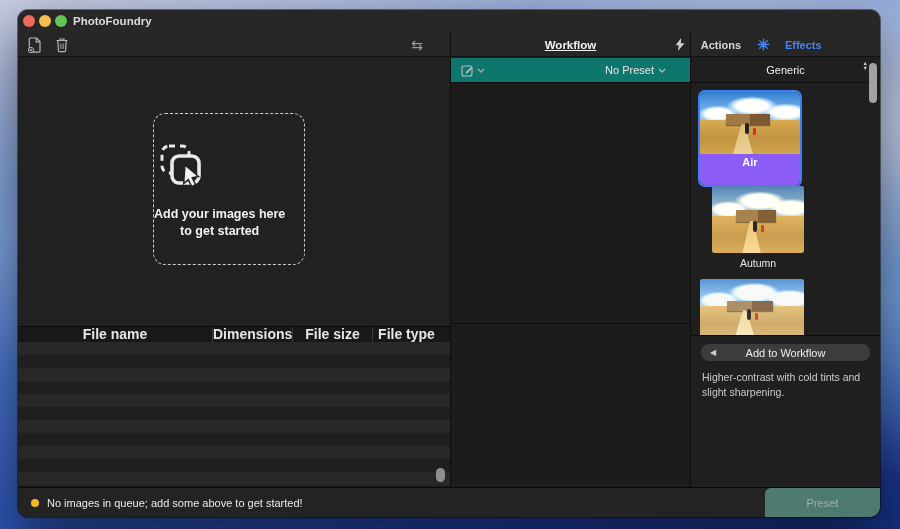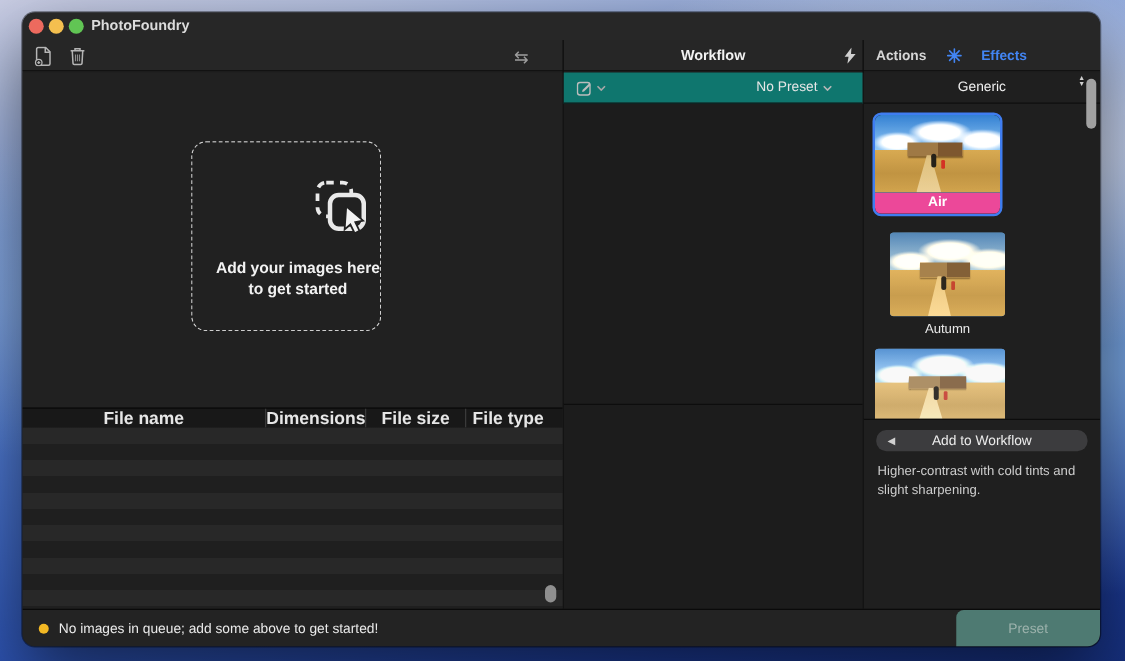--- a/index.html
+++ b/index.html
@@ -26,33 +26,33 @@
   .tl.green { left:37px; background:#61c554; }
   .win-title { position:absolute; left:55px; top:0; line-height:23px; font-size:11.5px; font-weight:bold; color:#dcdcdc; }
   
   .headerrow { position:absolute; left:0; top:22px; right:0; height:25px; background:#262626; border-bottom:1px solid #121212; }
   .hdr-left  { position:absolute; left:0; top:0; width:432px; height:25px; }
   .hdr-mid   { position:absolute; left:433px; top:0; width:239px; height:25px; display:flex; align-items:center; justify-content:center; }
   .hdr-right { position:absolute; left:636px; top:0; width:189px; height:25px; display:flex; align-items:center; }
   .tool-ic { position:absolute; top:4px; width:18px; height:18px; display:flex; align-items:center; justify-content:center; cursor:pointer; }
   .ic-add { left:7px; } .ic-trash { left:35px; }
   .ic-swap { left:390px; color:#9d9d9d; font-size:14px; }
-  .mid-title { font-size:11.5px; font-weight:bold; color:#f2f2f2; }
+  .mid-title { font-size:11.5px; font-weight:bold; color:#f2f2f2;text-decoration:underline; }
   .tabrow { width:100%; display:flex; align-items:center; justify-content:space-evenly; padding:0 6px; }
   .tab-label { font-size:11px; font-weight:bold; color:#d6d6d6; cursor:pointer; }
   .tab-label.active { color:#4285f4; }
   
   .vdiv { position:absolute; top:22px; bottom:30px; width:1px; background:#0d0d0d; }
   .vdiv.a { left:432px; } .vdiv.b { left:672px; }
   
   .panel-left { position:absolute; left:0; top:48px; width:432px; height:429px; background:#212121; }
   .dropzone {
     position:absolute; left:135px; top:55px; width:152px; height:152px;
     border:1.6px dashed #cfcfcf; border-radius:12px; cursor:pointer;
-    display:flex; flex-direction:column; align-items:flex-end; justify-content:center; gap:10px;
+    display:flex; flex-direction:column; align-items:flex-start; justify-content:center; gap:10px;
   }
   .dz-text { text-align:center; font-size:12.5px; font-weight:bold; color:#f2f2f2; line-height:1.35; }
   .filetable-header {
     position:absolute; left:0; top:268px; width:432px; height:16px;
     background:#181818; border-top:1px solid #090909; display:flex;
   }
   .fth-cell { font-size:14px; font-weight:bold; color:#e6e6e6; text-align:center; line-height:15px; cursor:pointer; }
   .fth-cell + .fth-cell { border-left:1px solid #3a3a3a; }
   .c0{width:194px;} .c1{width:80px;} .c2{width:80px;} .c3{width:68px;}
   .filetable-rows {
@@ -75,21 +75,21 @@
   .panel-right { position:absolute; left:673px; top:48px; width:189px; height:429px; background:#1f1f1f; }
   .right-sub { position:absolute; left:0; top:0; width:100%; height:25px; background:#1f1f1f; border-bottom:1px solid #0f0f0f;
                display:flex; align-items:center; justify-content:center; cursor:pointer; }
   .cat-label { font-size:11px; font-weight:500; color:#f0f0f0; }
   .updown { position:absolute; right:12px; top:3px; display:flex; flex-direction:column; align-items:center; color:#cfcfcf; }
   .updown span { font-size:5.5px; line-height:5px; }
   .fx-list { position:absolute; left:0; top:26px; width:100%; height:251px; overflow:hidden; }
   .fx-card-sel { position:absolute; left:7px; top:6px; width:104px; border:2px solid #3f7df0; border-radius:7px;
                  background:#121212; overflow:hidden; cursor:pointer; }
   .fx-card-sel .scene { height:62px; }
-  .fx-label-bar { height:17px; background:#ec4899; color:#ffffff; font-size:11px; font-weight:bold;
+  .fx-label-bar { height:31px; background:#8b5cf6; color:#ffffff; font-size:11px; font-weight:bold;
                   text-align:center; line-height:17px; }
   .fx-card { position:absolute; left:9px; width:104px; cursor:pointer; }
   .fx-card .scene { height:67px; border-radius:3px; }
   .fx-card .fx-name { margin-top:4px; text-align:center; font-size:10.5px; color:#e8e8e8; }
   .fx-card.third { top:195px; } .fx-card.third .scene { height:60px; }
   .fx-card.second { top:102px;padding-left:12px; }
   .fx-scrollthumb { position:absolute; right:3px; top:5px; width:8px; height:40px; background:#a2a2a2; border-radius:4px; cursor:grab; }
   .right-hdiv { position:absolute; left:0; top:277px; width:100%; height:1px; background:#0c0c0c; }
   .add-btn { position:absolute; left:10px; top:286px; width:169px; height:17px; border-radius:8px;
              background:#3c3c3e; border:none; color:#ececec; font-size:11px; font-weight:500;

